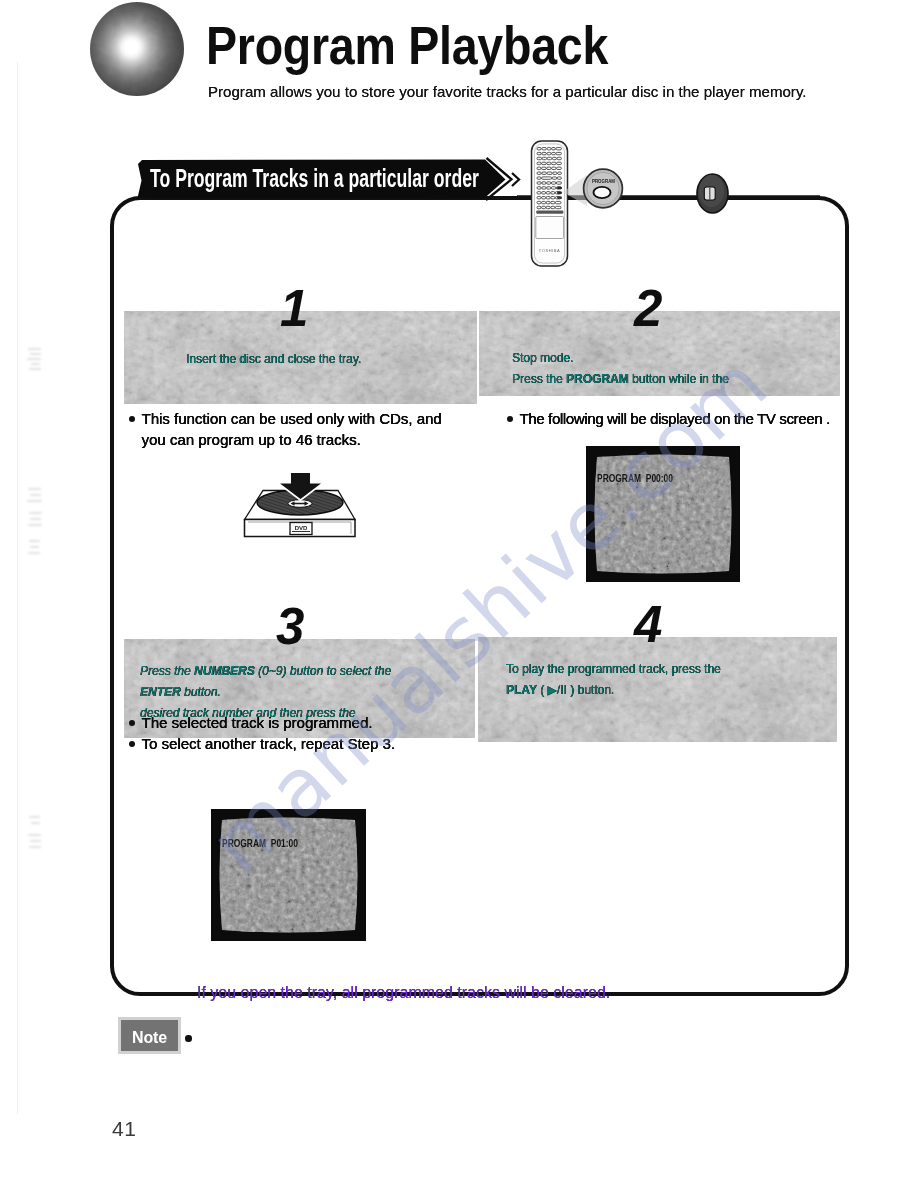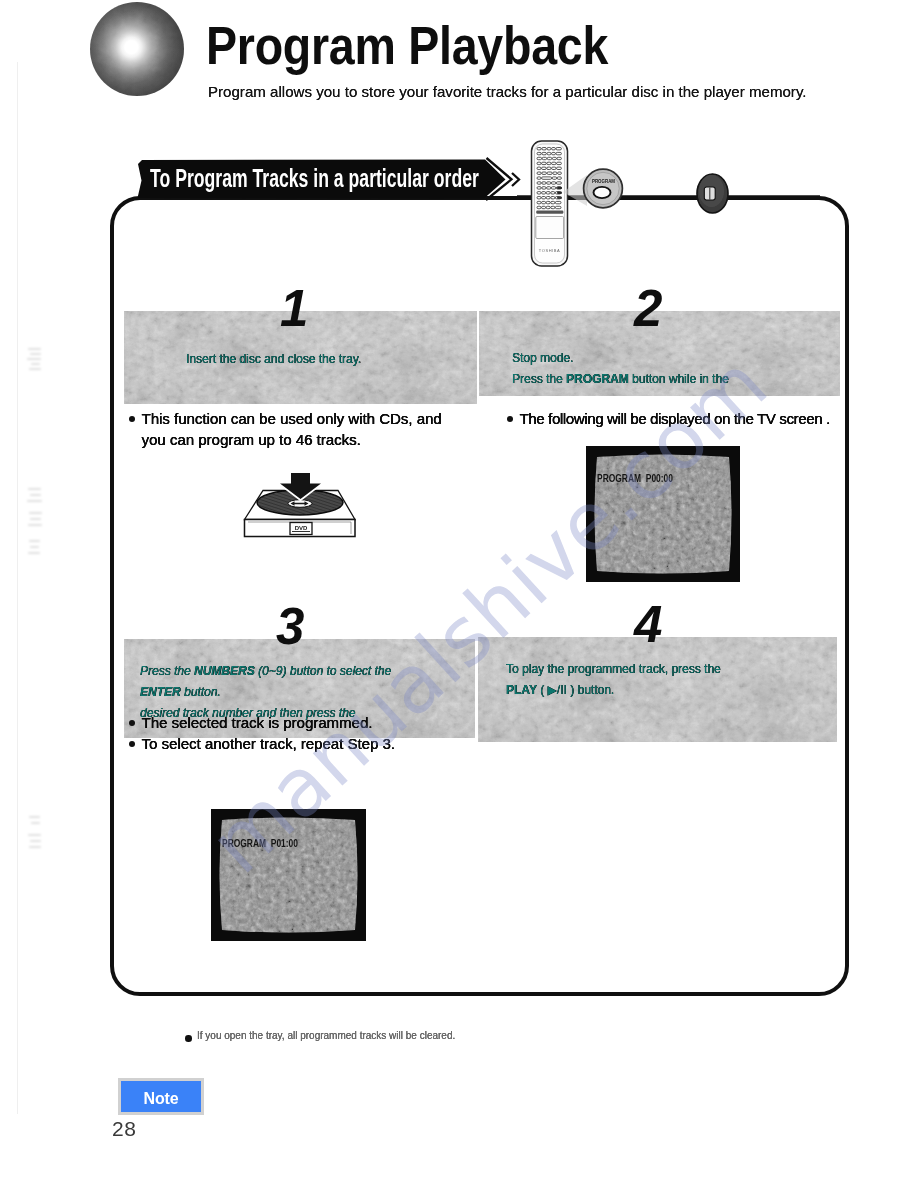--- a/index.html
+++ b/index.html
@@ -34,25 +34,25 @@
   .gtext{position:absolute;color:#0f766e;font-size:12px;line-height:21px;white-space:nowrap;text-shadow:0 0 0.35px #0d0d0d, 0.28px 0 0.3px #0d0d0d;}
   .gtext div{line-height:21px;height:21px;}
   .stepnum{position:absolute;font-style:italic;font-weight:bold;color:#101010;line-height:1;}
 
   .blist{position:absolute;font-size:15px;line-height:21px;color:#0d0d0d;white-space:nowrap;text-shadow:0 0 0.35px #0d0d0d, 0.28px 0 0.3px #0d0d0d;}
   .blist .b:before{}
   .blist .b{position:relative;padding-left:12.5px;margin:0;line-height:21px;}
   .blist .b:before{content:"";position:absolute;left:-0.5px;top:7.5px;width:6px;height:6px;border-radius:50%;background:#121212;}
 
   
-  .note-box{position:absolute;left:118px;top:1078px;width:86px;height:37px;background:#3b82f6;
+  .note-box{position:absolute;left:118px;top:1017px;width:63px;height:37px;background:#737373;
     border:3.5px solid #cfcfcf;box-sizing:border-box;}
   .note-label{position:absolute;left:0;top:3px;width:100%;text-align:center;line-height:30px;color:#fff;font-size:16px;font-weight:bold;letter-spacing:-0.2px;}
   .note-bullet{position:absolute;left:185px;top:1035px;width:6.5px;height:6.5px;border-radius:50%;background:#121212;}
-  .note-text{position:absolute;left:197px;top:1030px;font-size:10px;color:#737373;white-space:nowrap;text-shadow:0 0 0.3px #1d1d1d;}
+  .note-text{position:absolute;left:197px;top:984px;font-size:16px;color:#6d28d9;white-space:nowrap;text-shadow:0 0 0.3px #1d1d1d;}
   .pagenum{position:absolute;left:112px;top:1117px;font-size:21px;color:#3a3a3a;letter-spacing:0.5px;}
 
   
   .wm{position:absolute;left:197px;top:828px;width:0;height:0;pointer-events:none;
     transform:rotate(-42.5deg);transform-origin:0 0;}
   .wm span{position:absolute;left:0;top:0;font-family:"DejaVu Sans",sans-serif;font-weight:normal;
     white-space:nowrap;font-size:80px;letter-spacing:0.8px;color:rgba(124,134,196,0.34);line-height:1;}
 </style>
 </head>
 <body>
@@ -349,18 +349,18 @@
   </div>
   <div class="stepnum" style="left:634px;top:599px;font-size:51px;">4</div>
 
   <div class="note-box">
     <div class="note-label">Note</div>
   </div>
   <div class="note-bullet"></div>
   <div class="note-text">
     <span>If you open the tray, all programmed tracks will be cleared.</span>
   </div>
-  <div class="pagenum">28</div>
+  <div class="pagenum">41</div>
 
   <div class="wm">
       <span>manualshive.com</span>
     </div>
 </div>
 
 </body></html>

